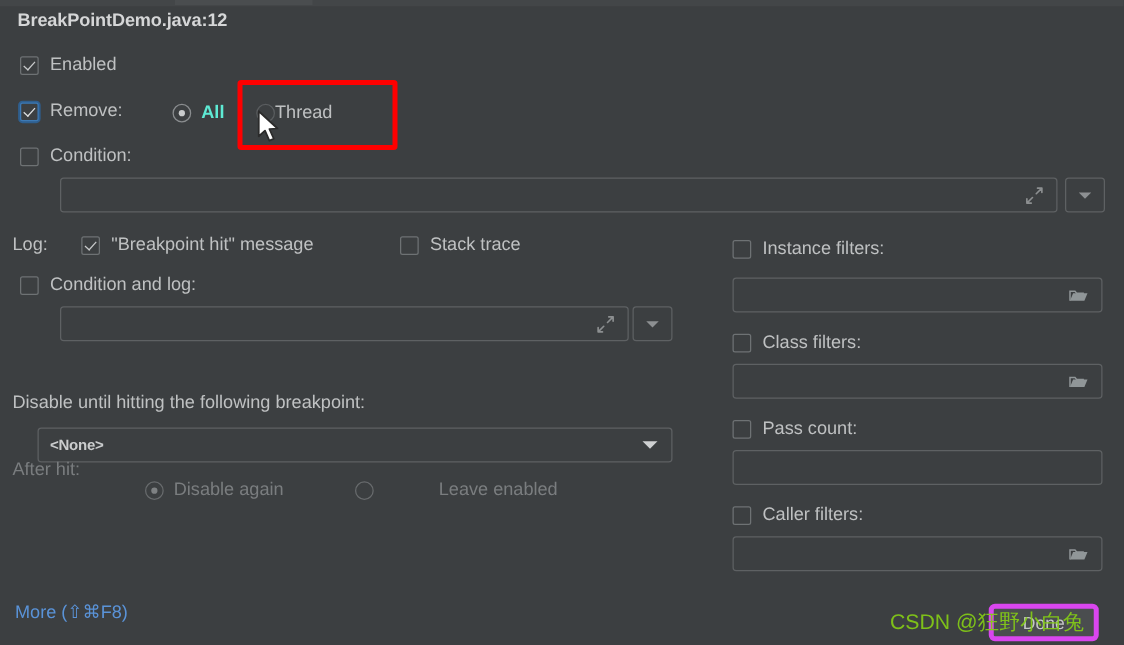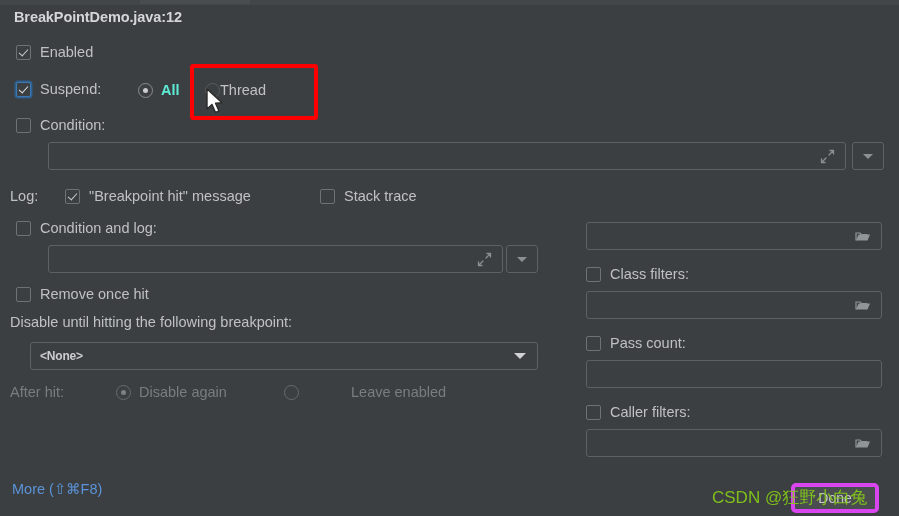--- a/index.html
+++ b/index.html
@@ -218,21 +218,21 @@
 
   <div class="title">BreakPointDemo.java:12</div>
 
   <div class="row" style="left:16px; top:44px;">
     <span class="cb checked"></span>
     <span class="lbl" style="margin-left:9px;">Enabled</span>
   </div>
 
   <div class="row" style="left:16px; top:81px;">
     <span class="cb checked focus"></span>
-    <span class="lbl" style="margin-left:9px;">Suspend:</span>
+    <span class="lbl" style="margin-left:9px;">Remove:</span>
   </div>
 
   <div class="row" style="left:138px; top:82px;">
     <span class="rb selected"></span>
     <span class="lbl bold" style="margin-left:8px;">All</span>
   </div>
 
   <div class="row" style="left:205px; top:82px;">
     <span class="rb faint"></span>
     <span class="lbl" style="">Thread</span>
@@ -283,48 +283,48 @@
     <span class="val"></span>
     <svg class="expand-icon" width="15" height="15" viewBox="0 0 15 15">
       <path d="M13.5 1.5 L9 6 M13.5 1.5 L13.5 5 M13.5 1.5 L10 1.5" stroke="#9b9e9f" stroke-width="1.3" fill="none" stroke-linecap="round"></path>
       <path d="M1.5 13.5 L6 9 M1.5 13.5 L1.5 10 M1.5 13.5 L5 13.5" stroke="#9b9e9f" stroke-width="1.3" fill="none" stroke-linecap="round"></path>
     </svg>
   </div>
   <div class="dd-btn" style="left:506px; top:245px; width:32px; height:28px;">
     <span class="caret"></span>
   </div>
 
-  <div class="row" style="left:16px; top:286px;">
-    <span class="cb"></span>
-    <span class="lbl" style="margin-left:9px;">Remove once hit</span>
-  </div>
 
   <div class="row" style="left:10px; top:314px;">
     <span class="lbl">Disable until hitting the following breakpoint:</span>
   </div>
 
   <div class="combo" style="left:30px; top:342px; width:508px; height:28px;">
     <span class="ctext">&lt;None&gt;</span>
     <span class="ccaret"></span>
   </div>
 
-  <div class="row" style="left:10px; top:384px;">
+  <div class="row" style="left:10px; top:368px;">
     <span class="lbl dim">After hit:</span>
   </div>
 
   <div class="row" style="left:116px; top:384px;">
     <span class="rb dim selected"></span>
     <span class="lbl dim" style="margin-left:8px;">Disable again</span>
   </div>
 
   <div class="row" style="left:284px; top:384px;gap:44px;">
     <span class="rb dim"></span>
     <span class="lbl dim" style="margin-left:8px;">Leave enabled</span>
   </div>
 
+  <div class="row" style="left:586px; top:191px;">
+    <span class="cb"></span>
+    <span class="lbl" style="margin-left:9px;">Instance filters:</span>
+  </div>
   <div class="input" style="left:586px; top:222px; width:296px; height:28px;">
     <span class="val"></span>
     <svg class="folder-icon" width="16" height="13" viewBox="0 0 16 13">
       <path d="M1 10.5 L3.5 4.5 L15 4.5 L12.5 10.5 Z" fill="#9aa0a2"></path>
       <path d="M1 10.5 L1 3 L5 3 L6.3 4.5 L11.5 4.5 L11.5 6" fill="none" stroke="#9aa0a2" stroke-width="1.2"></path>
     </svg>
   </div>
 
   <div class="row" style="left:586px; top:266px;">
     <span class="cb"></span>

